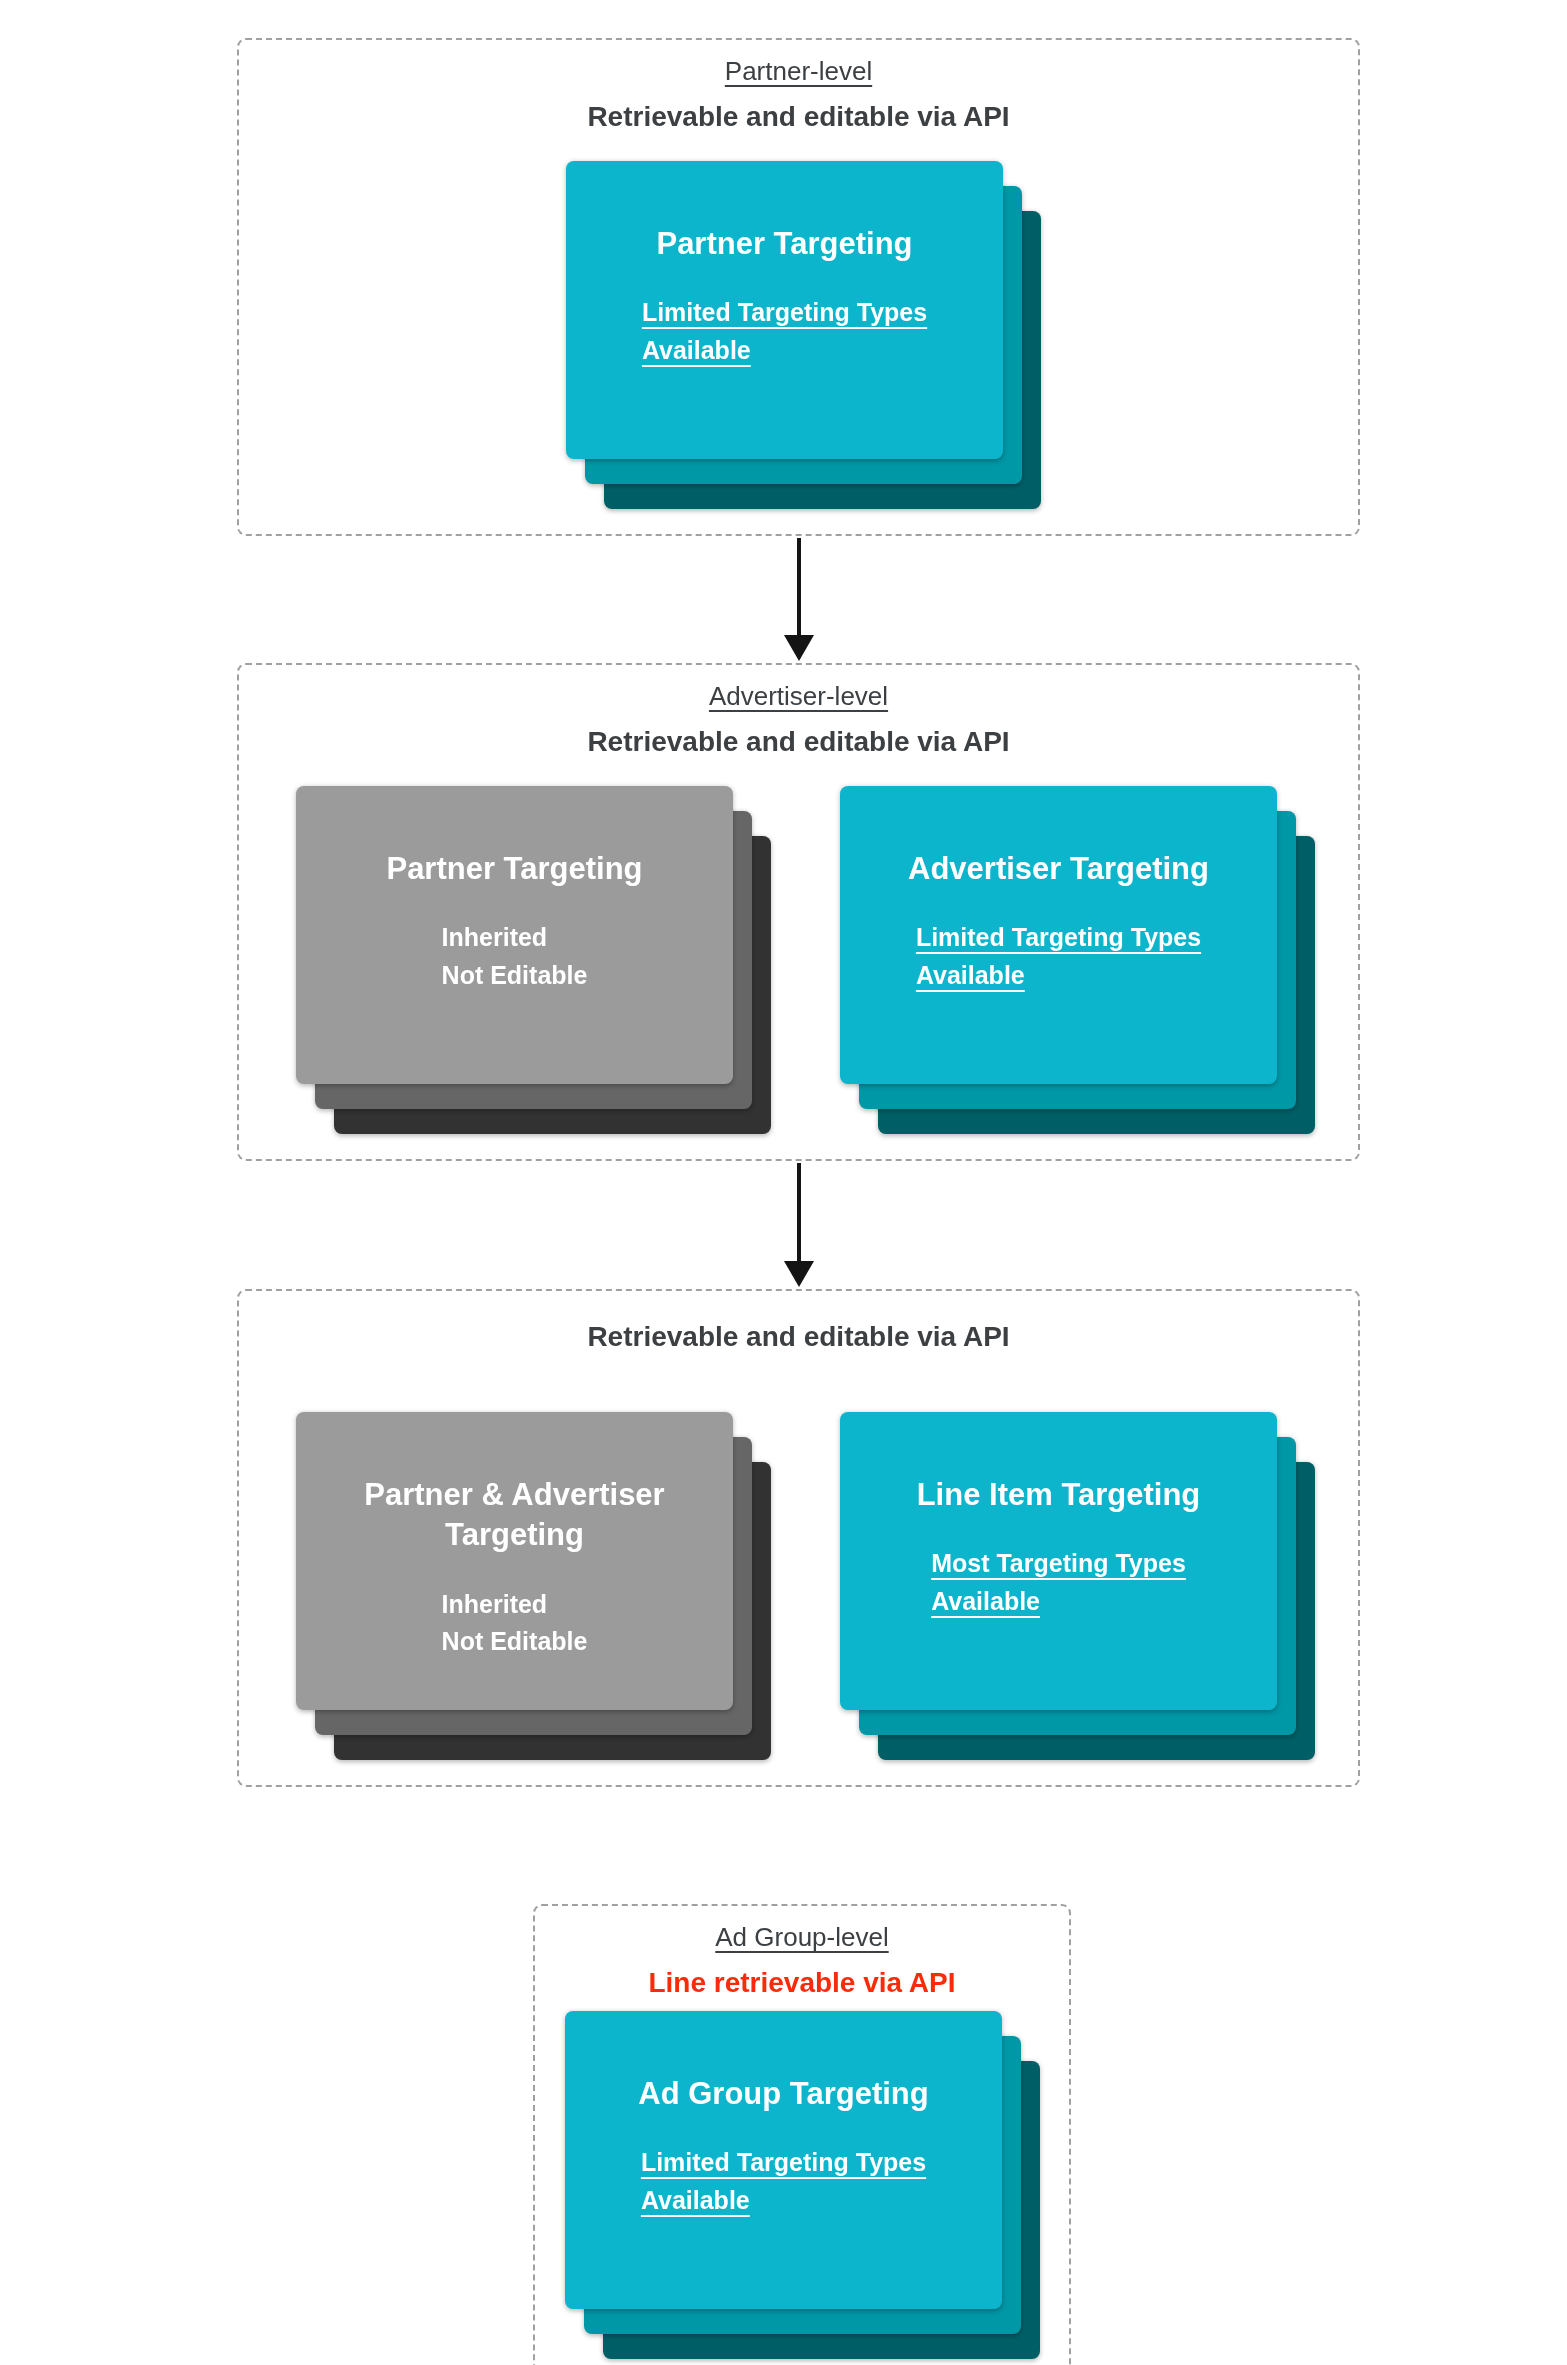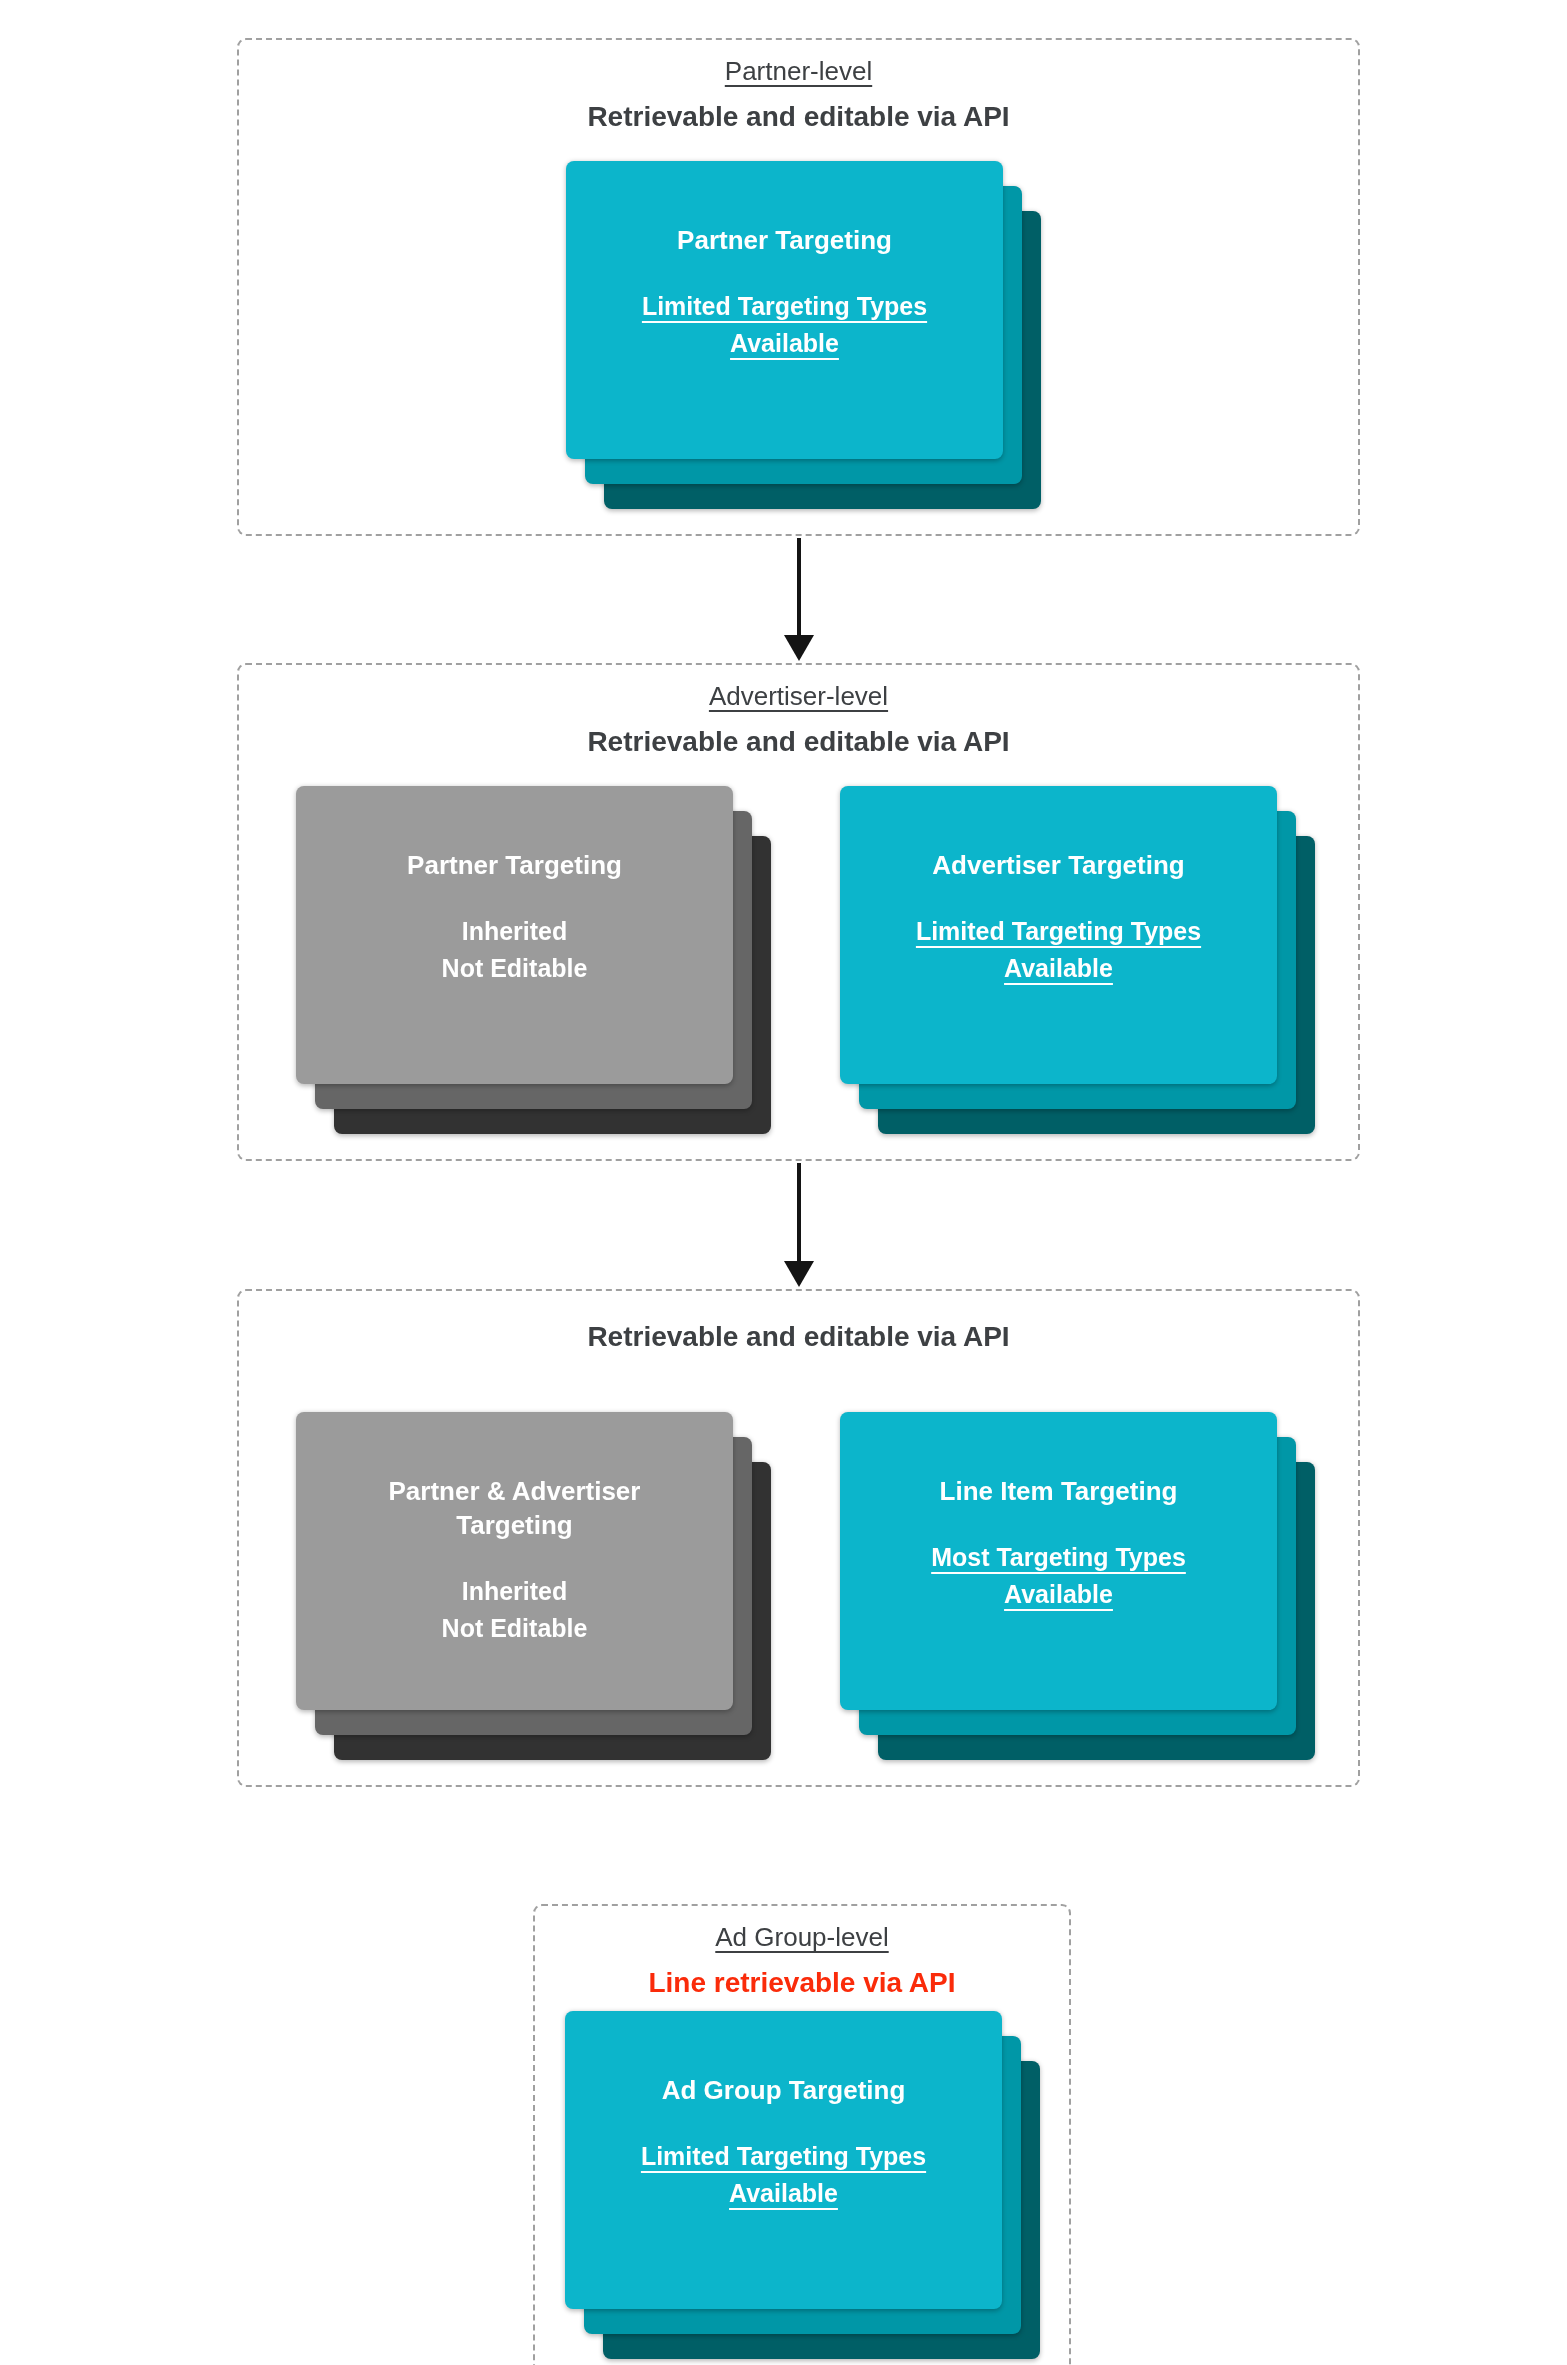--- a/index.html
+++ b/index.html
@@ -66,31 +66,30 @@
     gap: 30px;
   }
   .teal .layer.back  { background: var(--teal_back,  #005f66); }
   .teal .layer.mid   { background: var(--teal_mid,   #0097a7); }
   .teal .layer.front { background: var(--teal_front, #0cb5cb); }
   .gray .layer.back  { background: var(--gray_back,  #323232); }
   .gray .layer.mid   { background: var(--gray_mid,   #666666); }
   .gray .layer.front { background: var(--gray_front, #9b9b9b); }
 
   .card-title {
-    font-size: 26px;
+    font-size: 31px;
     font-weight: 700;
     color: var(--card_text, #ffffff);
     text-align: center;
     line-height: 1.3;
   }
   .card-sub {
     font-size: 25px;
     font-weight: 700;
     color: var(--card_text, #ffffff);
-    text-align: center;
     line-height: 1.5;
   }
   .card-sub.underlined {
     text-decoration: underline;
     text-decoration-thickness: 1.8px;
     text-underline-offset: 6.3px;
   }
   .line { display: block; }
 
   

